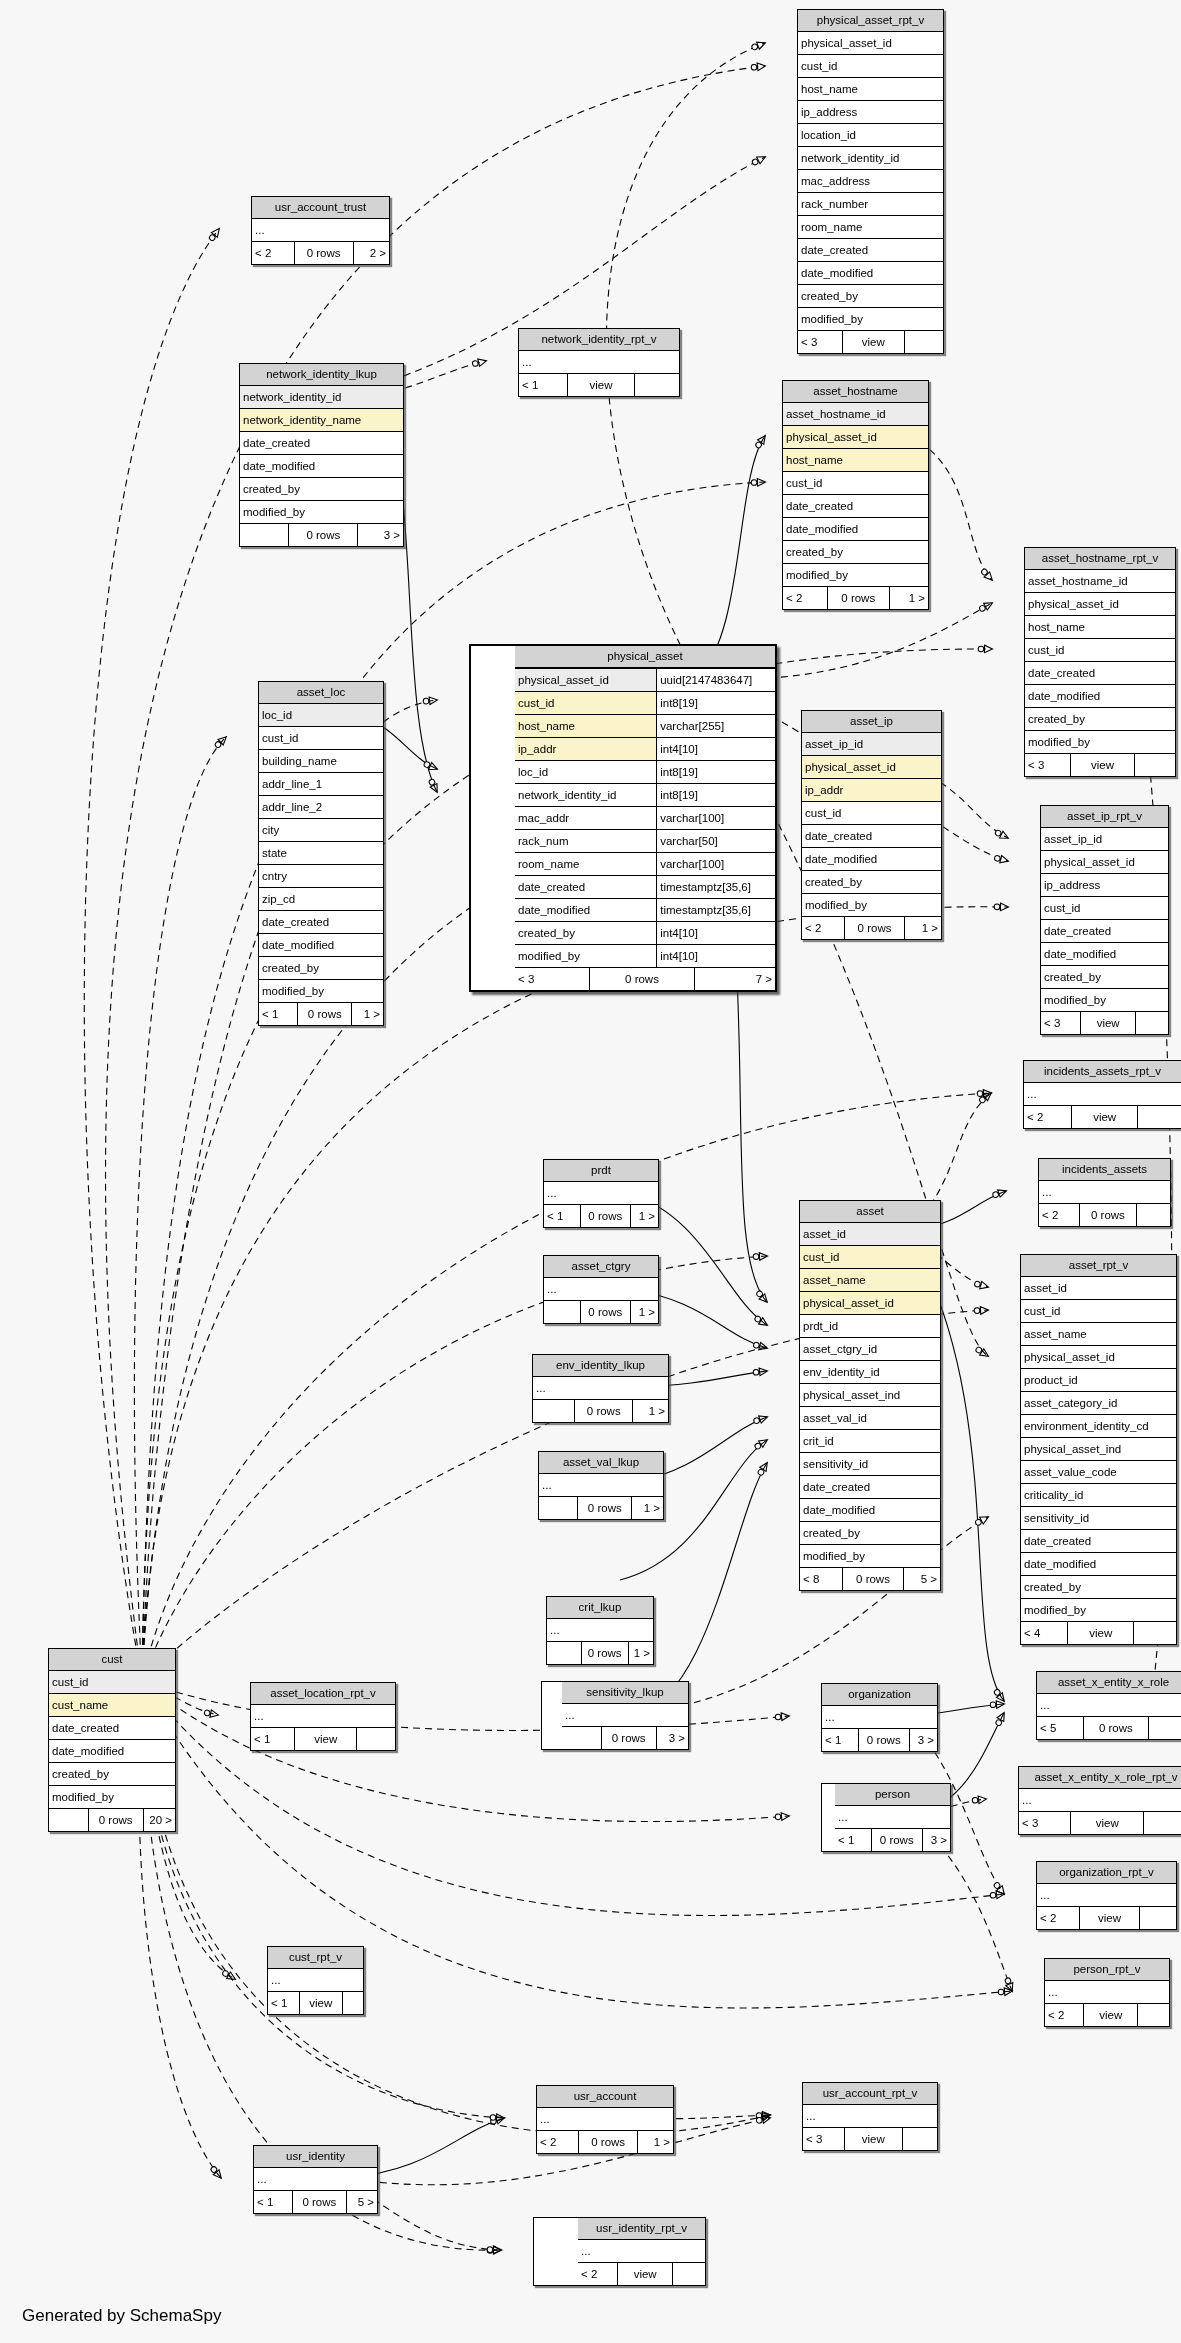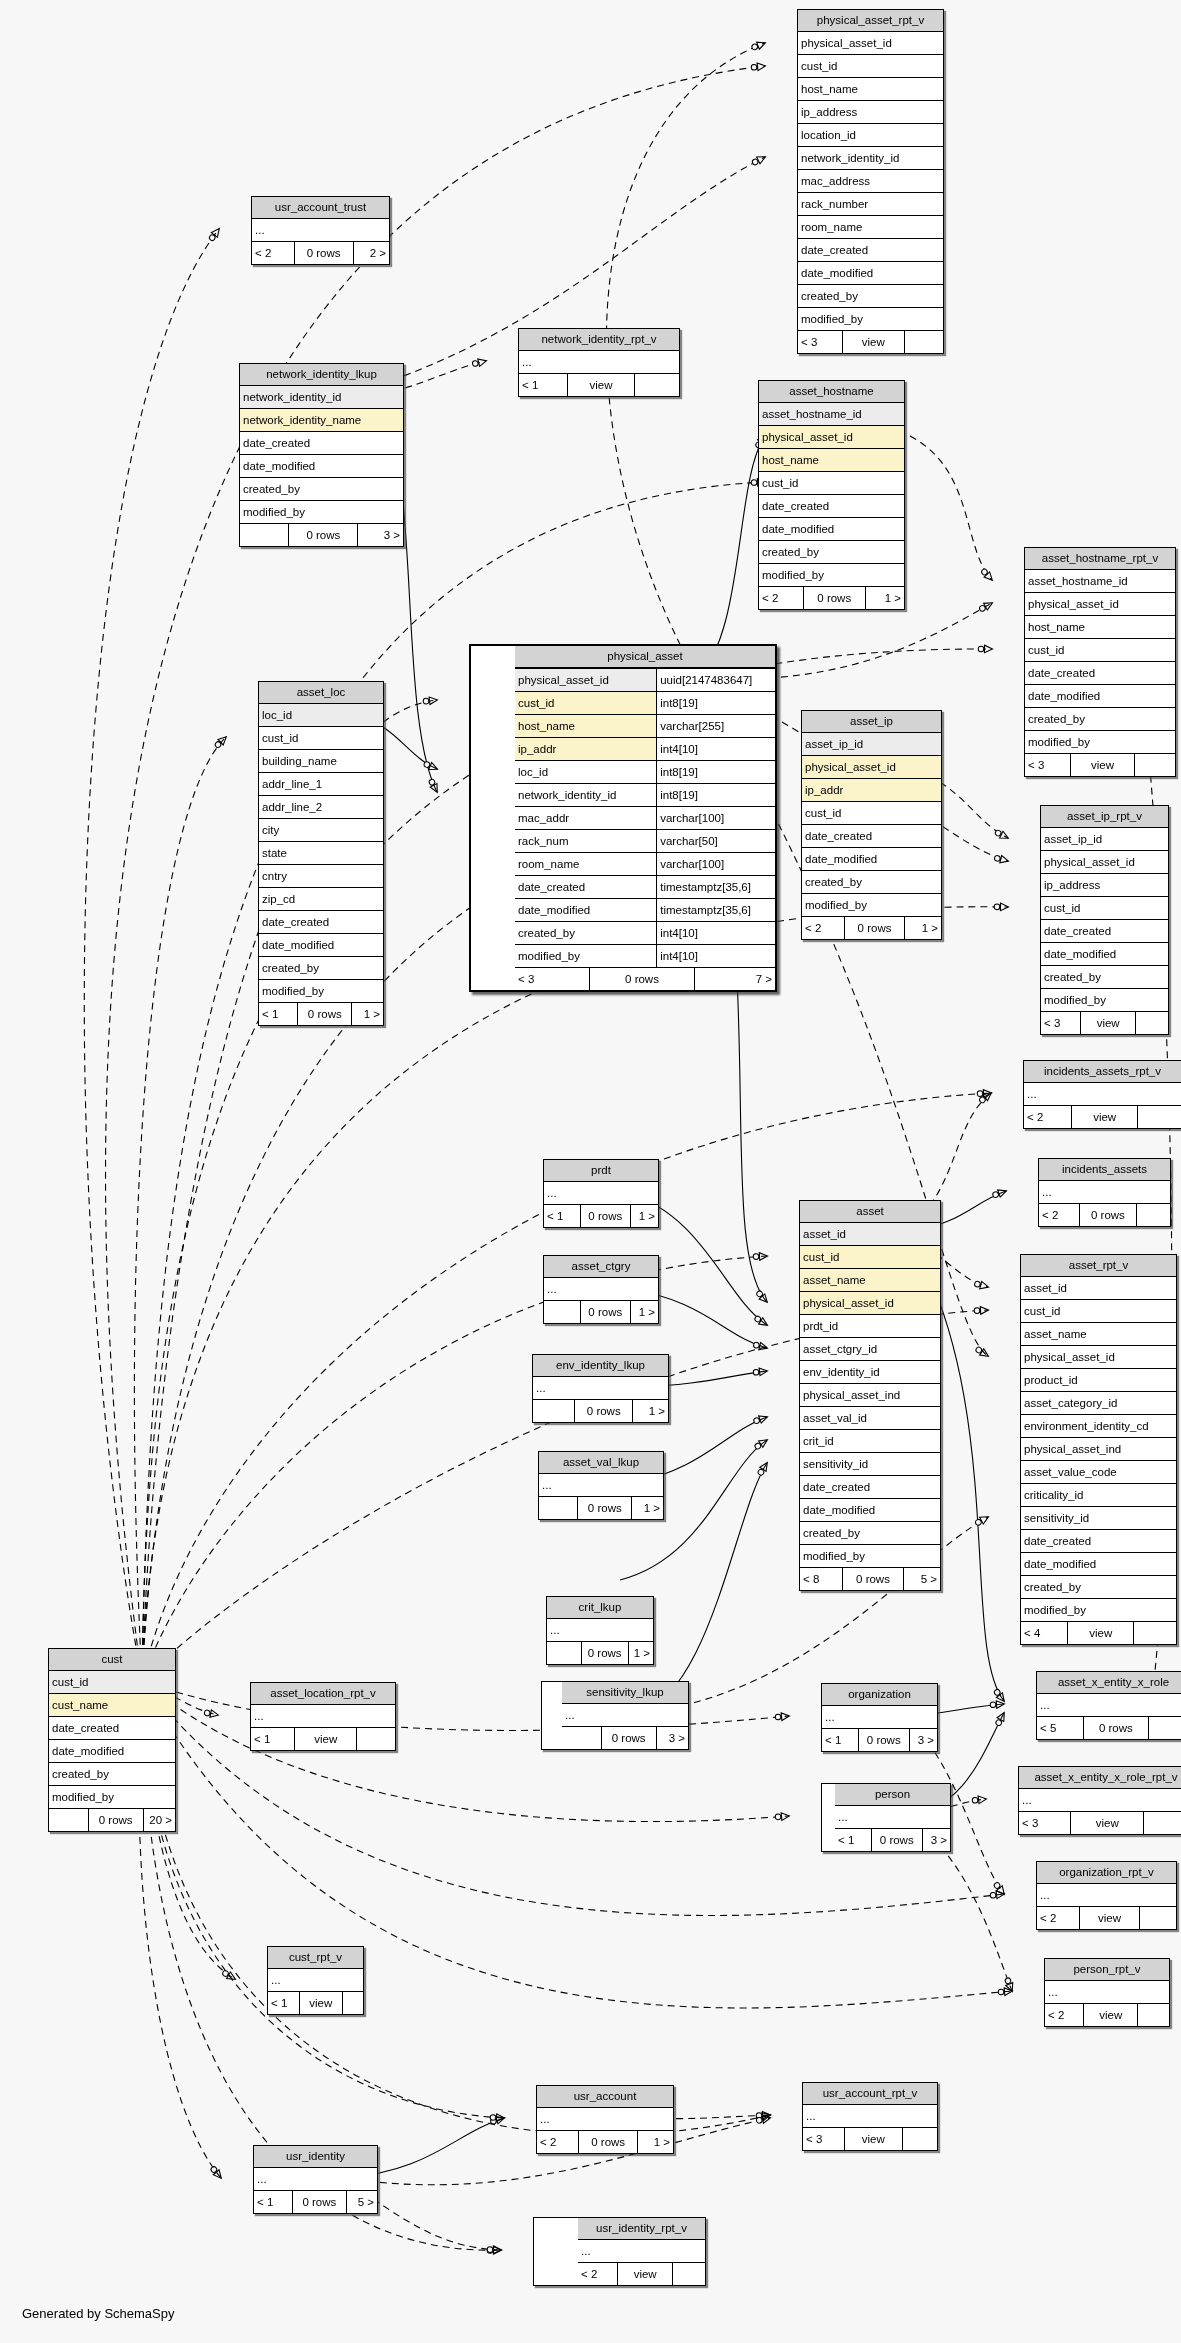--- a/index.html
+++ b/index.html
@@ -22,21 +22,21 @@
   .col-row + .col-row{border-top:1px solid var(--line);}
   .col-row.kind-pk{background:var(--pk-bg);}
   .col-row.kind-idx{background:var(--idx-bg);}
   .col-name{flex:1;padding:0 3px;overflow:hidden;}
   .col-type{width:43%;padding:0 3px;border-left:1px solid var(--line);background:var(--row-bg);overflow:hidden;}
   .tbl-footer{display:flex;height:22px;border-top:1px solid var(--line);background:var(--row-bg);}
   .ft{padding:0 3px;overflow:hidden;}
   .ft-l{width:26%;border-right:1px solid var(--line);}
   .ft-m{width:38%;border-right:1px solid var(--line);text-align:center;}
   .ft-r{flex:1;text-align:right;}
-  .note{position:absolute;left:22px;top:2306px;font-size:13px;}
+  .note{position:absolute;left:22px;top:2306px;font-size:17px;}
 </style>
 </head>
 <body>
 
 <div id="canvas">
   <svg id="edges" width="1181" height="2343" viewBox="0 0 1181 2343">
     <defs>
       <marker id="crow" markerWidth="17" markerHeight="13" refX="15" refY="6" orient="auto" markerUnits="userSpaceOnUse">
         <circle cx="4" cy="6" r="2.8" fill="#f7f7f7" stroke="#000" stroke-width="1"></circle>
         <path d="M15.5,6 L7.5,2.2 L7.5,9.8 Z" fill="#000"></path>
@@ -187,21 +187,21 @@
         <div class="tbl-header">network_identity_rpt_v</div>
         <div class="col-row kind-more">
           <span class="col-name">...</span>
         </div>
         <div class="tbl-footer">
           <span class="ft ft-l">&lt; 1</span>
           <span class="ft ft-m">view</span>
           <span class="ft ft-r"></span>
         </div>
       </div>
-      <div class="tbl" style="left: 726px; top: 380px; width: 145px;">
+      <div class="tbl" style="left: 750px; top: 380px; width: 145px;">
         <div class="tbl-header">asset_hostname</div>
         <div class="col-row kind-pk">
           <span class="col-name">asset_hostname_id</span>
         </div>
         <div class="col-row kind-idx">
           <span class="col-name">physical_asset_id</span>
         </div>
         <div class="col-row kind-idx">
           <span class="col-name">host_name</span>
         </div>

